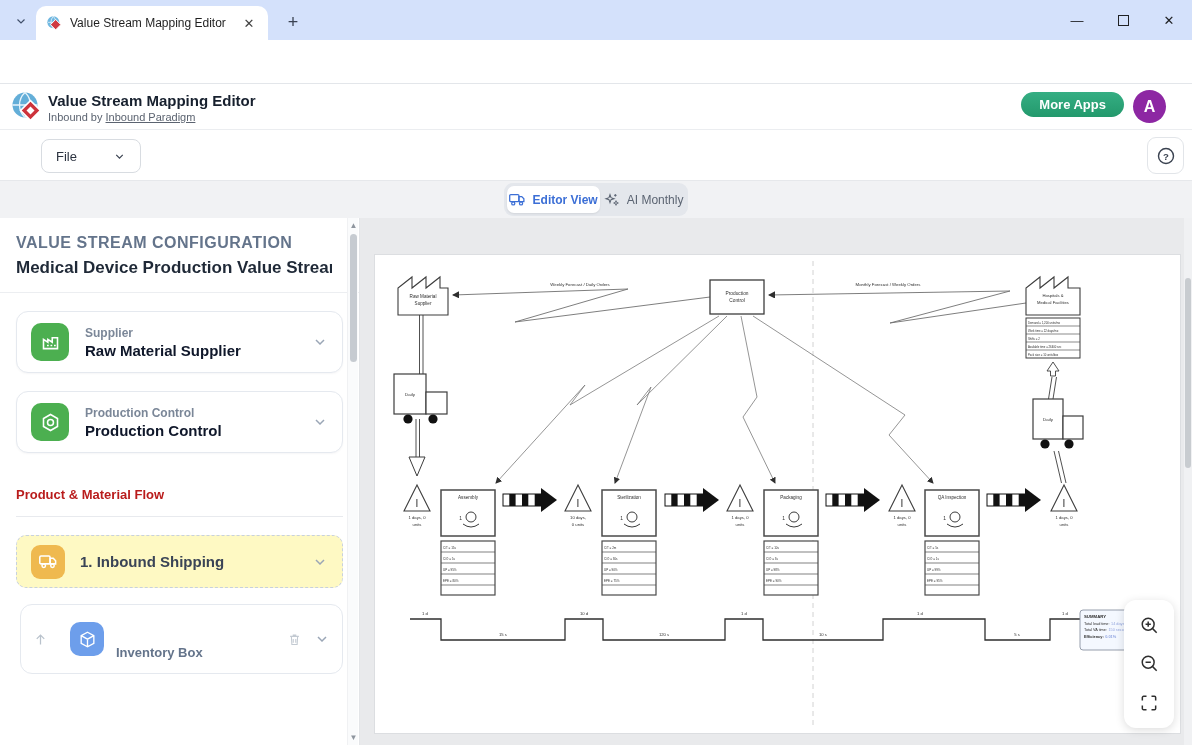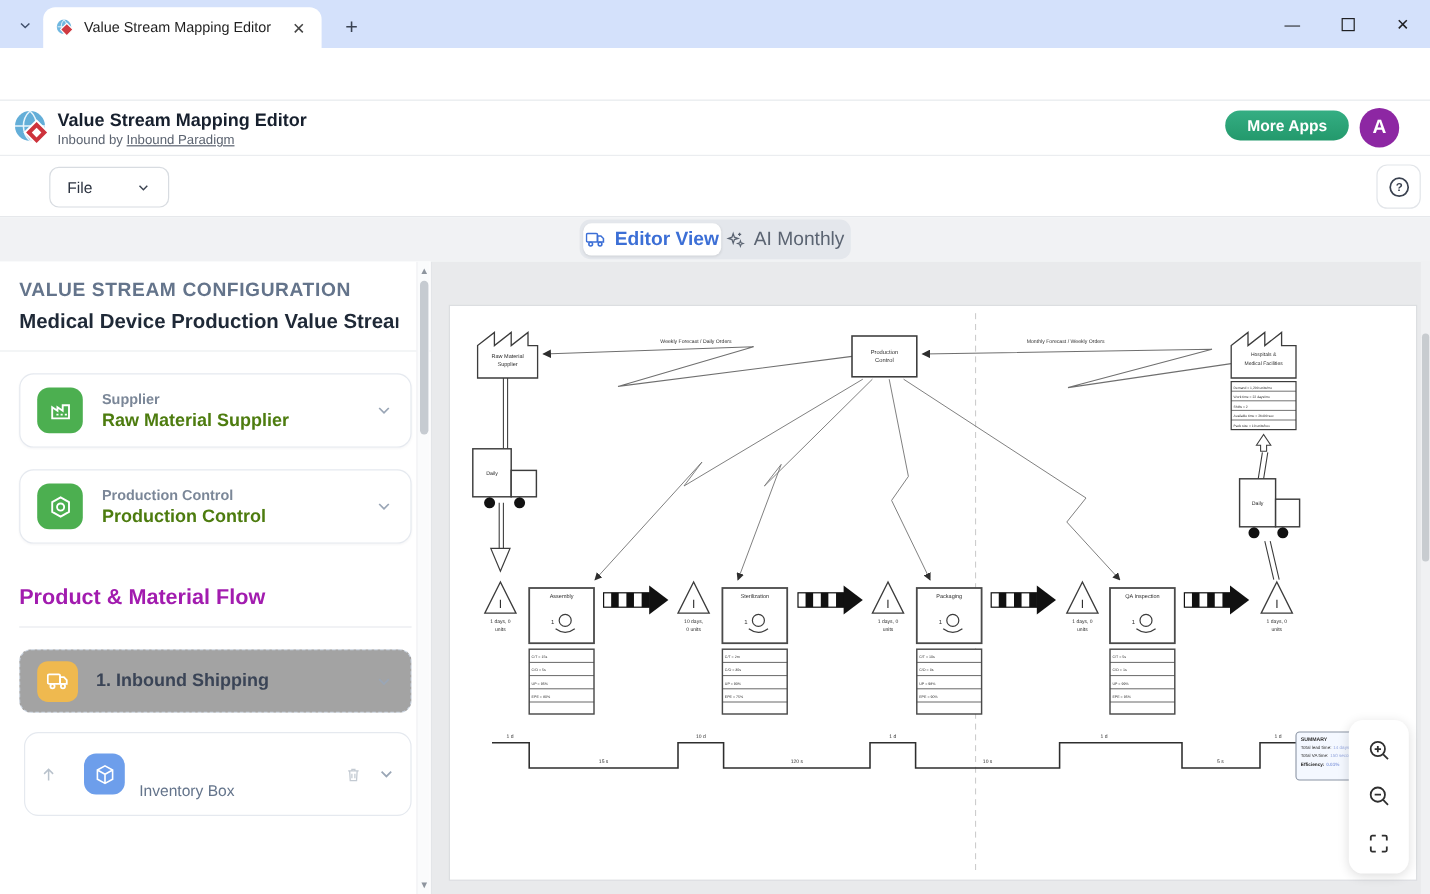--- a/index.html
+++ b/index.html
@@ -33,41 +33,41 @@
   .avatar-lg { position:absolute; right:26px; top:6px; width:33px; height:33px; border-radius:50%; background:#8d27a3; color:#fff; font-weight:bold; font-size:16px; display:flex; align-items:center; justify-content:center; }
 
   
   .menu-row { position:absolute; left:0; top:130px; width:1192px; height:51px; background:#fff; border-bottom:1px solid #e6e8eb; }
   .file-btn { position:absolute; left:8px; top:9px; width:100px; height:34px; border:1px solid #d8dce1; border-radius:8px; background:#fff; display:flex; align-items:center; justify-content:space-between; padding:0 14px; font-size:13px; color:#2c3340;margin-left:33px; }
   .help-btn { position:absolute; right:8px; top:7px; width:37px; height:37px; border:1px solid #e2e5e9; border-radius:9px; background:#fff; display:flex; align-items:center; justify-content:center; color:#3a4250; }
 
   
   .toggle-row { position:absolute; left:0; top:181px; width:1192px; height:37px; background:#f1f2f4; display:flex; align-items:center; justify-content:center; }
   .seg { background:#e4e7ec; border-radius:9px; padding:3px; display:flex; gap:2px; }
-  .seg-btn { height:27px; border-radius:7px; display:flex; align-items:center; gap:7px; padding:0 2px; font-size:16px; color:#5b6472; }
+  .seg-btn { height:27px; border-radius:7px; display:flex; align-items:center; gap:7px; padding:0 2px; font-size:12px; color:#5b6472; }
   .seg-btn.active { background:#fff; color:#3c6fd6; font-weight:bold; box-shadow:0 1px 2px rgba(0,0,0,.08); }
 
   
   .sidebar { position:absolute; left:0; top:218px; width:360px; height:527px; background:#fff; border-right:1px solid #e3e5e8; overflow:hidden; }
   .sb-head { padding:16px 16px 14px 16px; border-bottom:1px solid #eceef1; }
   .sb-eyebrow { font-size:16px; font-weight:bold; letter-spacing:.5px; color:#64748b; }
   .sb-title { margin-top:6px; font-size:17px; font-weight:bold; color:#1f2937; white-space:nowrap; overflow:hidden; width:316px; }
   .card { position:relative; margin:18px 16px 0 16px; height:62px; border:1px solid #e5e9ef; border-radius:12px; background:#fff; box-shadow:0 1px 2px rgba(20,30,50,.04); display:flex; align-items:center; padding:0 14px; }
   .card-ico { width:38px; height:38px; border-radius:10px; display:flex; align-items:center; justify-content:center; flex:none; }
   .green { background:#4caf50; } .amber { background:#efb94f; } .blue { background:#6d9eeb; }
   .card-text { margin-left:16px; flex:1; min-width:0; }
   .card-label { font-size:12px; font-weight:bold; color:#7b8798; }
-  .card-value { font-size:15px; font-weight:bold; color:#4d7c0f; margin-top:2px; white-space:nowrap; overflow:hidden; }
+  .card-value { font-size:15px; font-weight:bold; color:#0f172a; margin-top:2px; white-space:nowrap; overflow:hidden; }
   .chev { color:#9aa6b6; flex:none; }
-  .flow-head { margin:34px 16px 0 16px; font-size:18px; font-weight:bold; color:#a21caf; padding-bottom:14px; border-bottom:1px solid #e8eaee; }
-  .dash-card { margin:18px 16px 0 16px; height:53px; border:1.5px dashed #c8d1dd; border-radius:10px; display:flex; align-items:center; padding:0 14px; background:#a3a3a3; }
+  .flow-head { margin:34px 16px 0 16px; font-size:13px; font-weight:bold; color:#b91c1c; padding-bottom:14px; border-bottom:1px solid #e8eaee; }
+  .dash-card { margin:18px 16px 0 16px; height:53px; border:1.5px dashed #c8d1dd; border-radius:10px; display:flex; align-items:center; padding:0 14px; background:#fef9c3; }
   .dash-ico { width:34px; height:34px; border-radius:9px; display:flex; align-items:center; justify-content:center; }
   .dash-label { margin-left:15px; flex:1; font-size:15px; font-weight:bold; color:#3a4456; }
   .inv-card { margin:16px 16px 0 20px; height:70px; border:1px solid #e5e9ef; border-radius:12px; background:#fff; display:flex; align-items:center; padding:0 12px; gap:12px; }
-  .inv-label { font-size:13px; font-weight:normal; color:#64748b; flex:1;margin-top:27px; }
+  .inv-label { font-size:13px; font-weight:bold; color:#64748b; flex:1;margin-top:27px; }
   .sb-scroll { position:absolute; right:1px; top:0; width:11px; height:527px; background:#fafbfc; border-left:1px solid #f0f1f3; }
   .sb-thumb { position:absolute; left:2px; top:16px; width:7px; height:128px; background:#c6cbd1; border-radius:4px; }
   .sb-arrow { position:absolute; left:0; width:11px; font-size:8px; color:#8e959e; text-align:center; }
 
   
   .canvas { position:absolute; left:360px; top:218px; width:832px; height:527px; background:#e9eaec; }
   .page { position:absolute; left:15px; top:37px; width:805px; height:478px; background:#fff; box-shadow:0 0 0 1px #dcdee1; }
   .zoom-panel { position:absolute; left:764px; top:382px; width:50px; height:128px; background:#fff; border-radius:12px; box-shadow:0 2px 10px rgba(0,0,0,.14); display:flex; flex-direction:column; align-items:center; justify-content:space-around; padding:6px 0; }
   .zoom-btn { width:34px; height:34px; display:flex; align-items:center; justify-content:center; color:#2f2f2f; }
   .cv-scroll { position:absolute; right:0; top:0; width:8px; height:527px; background:#f0f1f3; }

